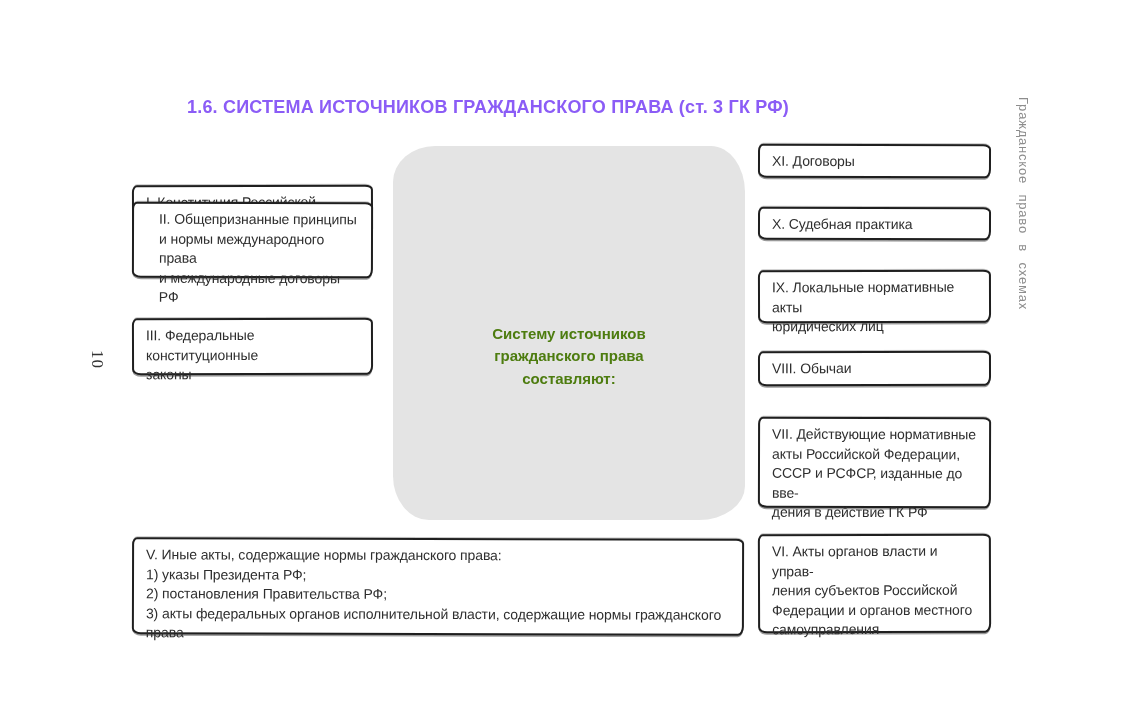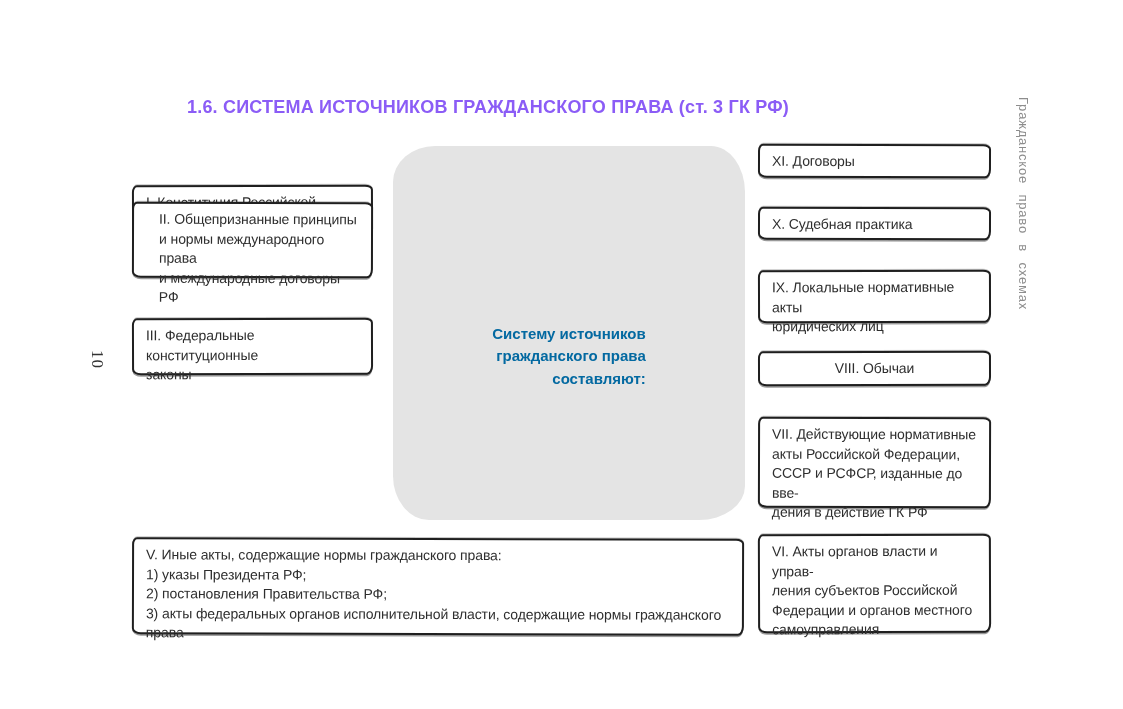--- a/index.html
+++ b/index.html
@@ -46,44 +46,44 @@
     white-space: pre-line;
     color: #2e2e2e;
   }
   .box-i    { left: 132px; top: 144px; width: 241px; height: 53px; margin-top: 41px;  }
   .box-ii   { left: 132px; top: 202px; width: 241px; height: 76px; padding-left: 25px;  }
   .box-iii  { left: 132px; top: 298px; width: 241px; height: 57px; margin-top: 20px;  }
   .box-iv   { left: 132px; top: 368px; width: 241px; height: 156px; }
   .box-v    { left: 132px; top: 538px; width: 612px; height: 97px;  }
   .box-vi   { left: 758px; top: 534px; width: 233px; height: 99px;  }
   .box-vii  { left: 758px; top: 417px; width: 233px; height: 91px;  }
-  .box-viii { left: 758px; top: 351px; width: 233px; height: 35px; text-align: center;  }
+  .box-viii { left: 758px; top: 351px; width: 233px; height: 35px;  }
   .box-ix   { left: 758px; top: 270px; width: 233px; height: 53px;  }
   .box-x    { left: 758px; top: 207px; width: 233px; height: 33px;  }
   .box-xi   { left: 758px; top: 144px; width: 233px; height: 34px;  }
 
   .blob {
     position: absolute;
     left: 393px;
     top: 146px;
     width: 352px;
     height: 374px;
     background: #e4e4e4;
     border-radius: 42px 34px 46px 36px / 36px 46px 34px 44px;
     display: flex;
     align-items: center;
     justify-content: center;
   }
   .blob-text {
     font-size: 15px;
     font-weight: bold;
     line-height: 1.5;
-    text-align: right;
+    text-align: center;
     white-space: pre-line;
-    color: #0369a1;
+    color: #4d7c0f;
     margin-top: 47px;
   }
   .page-number {
     position: absolute;
     left: 107px;
     top: 350px;
     transform: rotate(90deg);
     transform-origin: 0 0;
     font-family: "Liberation Serif", serif;
     font-size: 17px;

